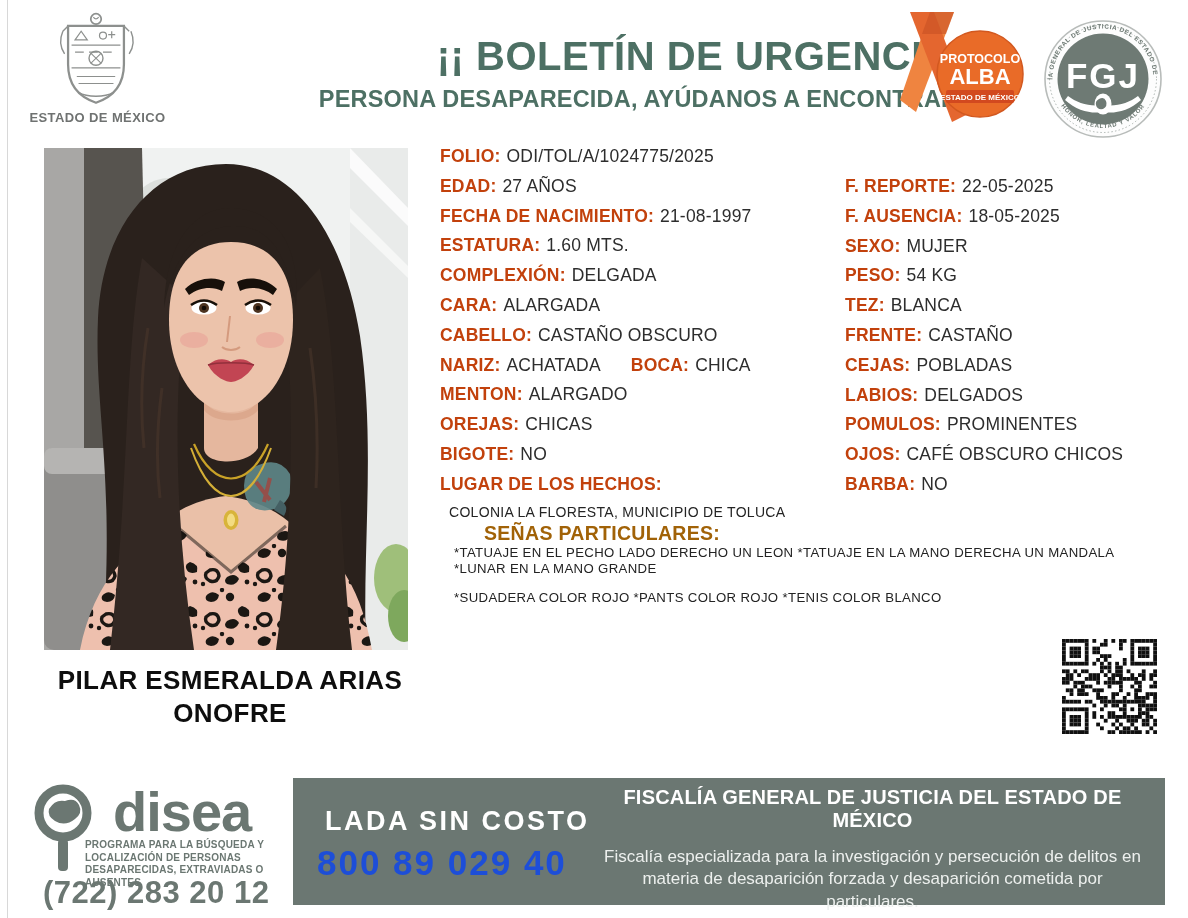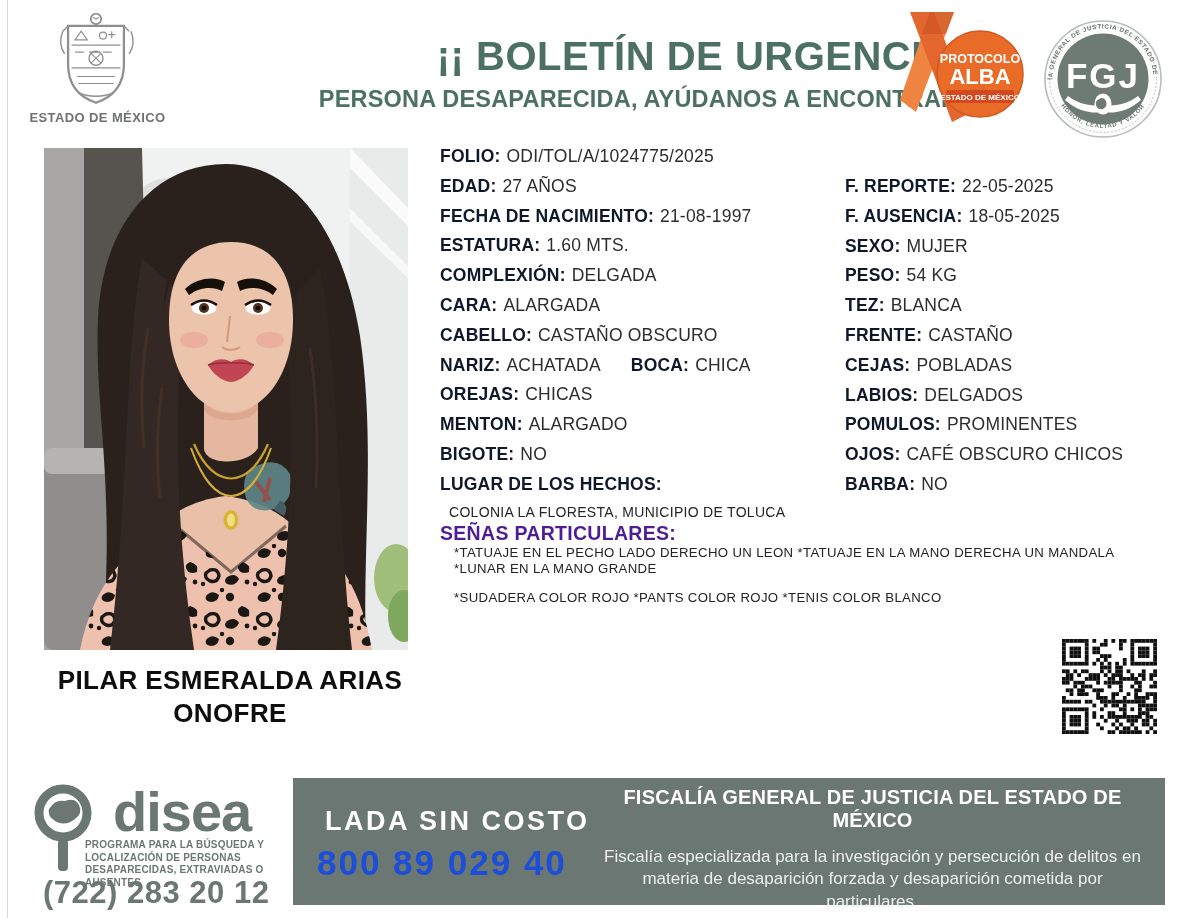--- a/index.html
+++ b/index.html
@@ -22,27 +22,27 @@
 
   
   .person-name{position:absolute;left:30px;top:664px;width:400px;text-align:center;
         font-size:26px;font-weight:700;color:#0e0e0e;letter-spacing:.4px;line-height:33px;}
 
   
   .col{position:absolute;white-space:nowrap;}
   .col-left{left:440px;top:146px;width:400px;}
   .col-right{left:845px;top:176px;width:340px;}
   .frow{height:29.8px;font-size:17.5px;letter-spacing:.2px;}
-  .flabel{font-weight:700;color:#0f172a;}
+  .flabel{font-weight:700;color:#c2410c;}
   .fvalue{font-weight:400;color:#2d2d2d;margin-left:6px;}
   .pair2{margin-left:30px;}
   .sub-line{font-size:14px;color:#242424;letter-spacing:.3px;padding-left:9px;height:24px;}
 
   .section{position:absolute;left:440px;}
-  .sec-head{font-size:19.5px;font-weight:700;color:#4c1d95;letter-spacing:.3px;}
+  .sec-head{font-size:19.5px;font-weight:700;color:#a16207;letter-spacing:.3px;margin-left:44px;}
   .small-line{font-size:13.2px;color:#232323;letter-spacing:.35px;line-height:16.4px;padding-left:14px;}
 
   .qr{position:absolute;left:1062px;top:639px;width:95px;height:95px;}
 
   
   .band{position:absolute;left:293px;top:778px;width:872px;height:127px;background:#6B7772;}
   .odisea{position:absolute;left:33px;top:783px;width:250px;height:125px;}
   .odisea-word{position:absolute;left:80px;top:-4px;font-size:56px;font-weight:700;color:#6B7772;letter-spacing:-1px;}
   .odisea-caption{position:absolute;left:52px;top:56px;width:208px;font-size:10px;font-weight:700;
         color:#6B7772;letter-spacing:.2px;line-height:12.5px;}
@@ -219,22 +219,22 @@
 
   <div class="col col-left">
       <div class="frow"><span class="flabel">FOLIO:</span><span class="fvalue">ODI/TOL/A/1024775/2025</span></div>
       <div class="frow"><span class="flabel">EDAD:</span><span class="fvalue">27 AÑOS</span></div>
       <div class="frow"><span class="flabel">FECHA DE NACIMIENTO:</span><span class="fvalue">21-08-1997</span></div>
       <div class="frow"><span class="flabel">ESTATURA:</span><span class="fvalue">1.60 MTS.</span></div>
       <div class="frow"><span class="flabel">COMPLEXIÓN:</span><span class="fvalue">DELGADA</span></div>
       <div class="frow"><span class="flabel">CARA:</span><span class="fvalue">ALARGADA</span></div>
       <div class="frow"><span class="flabel">CABELLO:</span><span class="fvalue">CASTAÑO OBSCURO</span></div>
       <div class="frow"><span class="flabel">NARIZ:</span><span class="fvalue">ACHATADA</span><span class="flabel pair2">BOCA:</span><span class="fvalue">CHICA</span></div>
+      <div class="frow"><span class="flabel">MENTON:</span><span class="fvalue">ALARGADO</span></div>
       <div class="frow"><span class="flabel">OREJAS:</span><span class="fvalue">CHICAS</span></div>
-      <div class="frow"><span class="flabel">MENTON:</span><span class="fvalue">ALARGADO</span></div>
       <div class="frow"><span class="flabel">BIGOTE:</span><span class="fvalue">NO</span></div>
     </div>
   <div class="col col-right">
       <div class="frow"><span class="flabel">F. REPORTE:</span><span class="fvalue">22-05-2025</span></div>
       <div class="frow"><span class="flabel">F. AUSENCIA:</span><span class="fvalue">18-05-2025</span></div>
       <div class="frow"><span class="flabel">SEXO:</span><span class="fvalue">MUJER</span></div>
       <div class="frow"><span class="flabel">PESO:</span><span class="fvalue">54 KG</span></div>
       <div class="frow"><span class="flabel">TEZ:</span><span class="fvalue">BLANCA</span></div>
       <div class="frow"><span class="flabel">FRENTE:</span><span class="fvalue">CASTAÑO</span></div>
       <div class="frow"><span class="flabel">CEJAS:</span><span class="fvalue">POBLADAS</span></div>

